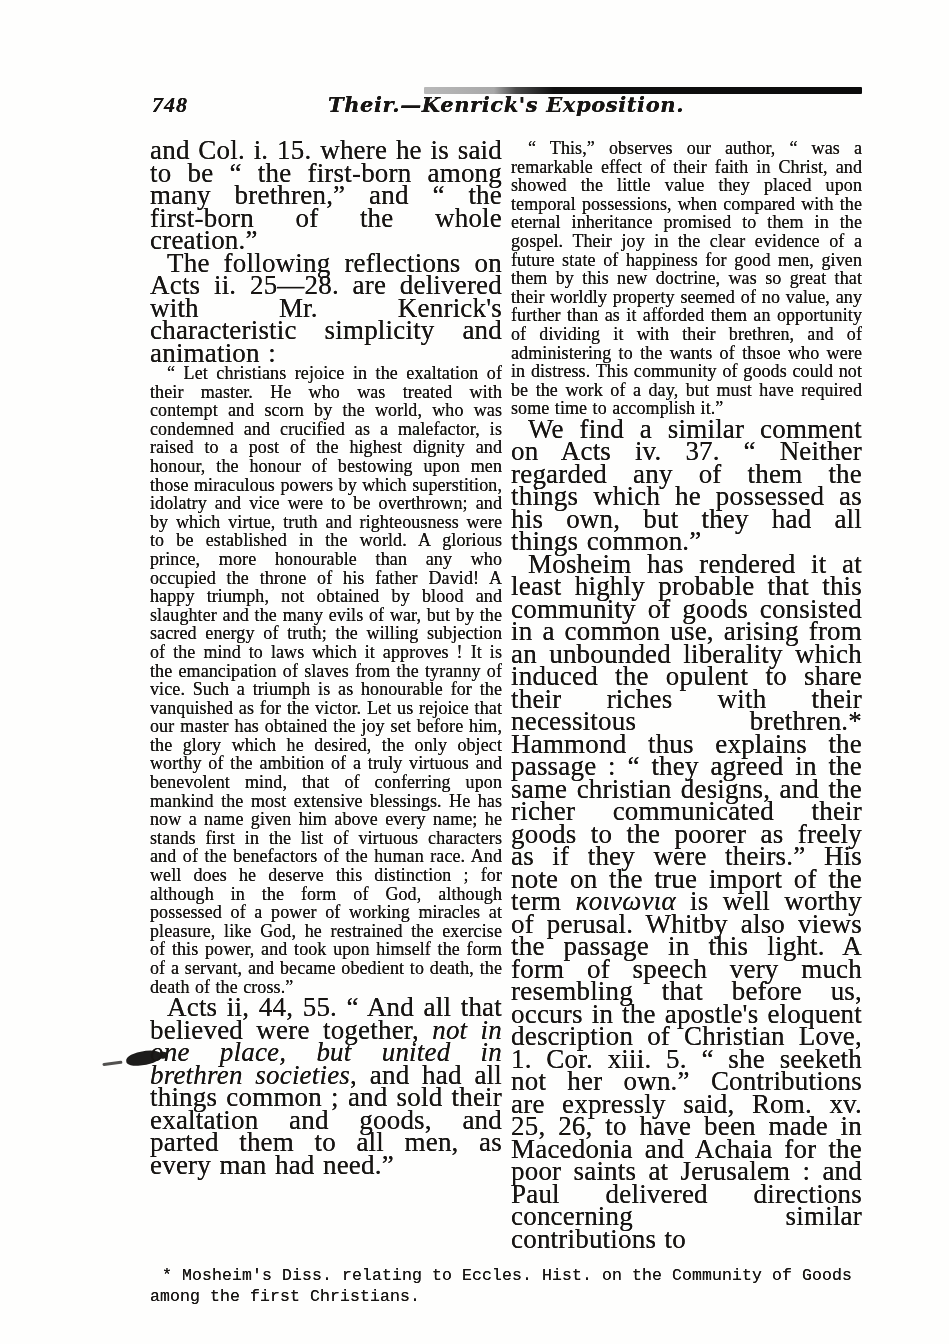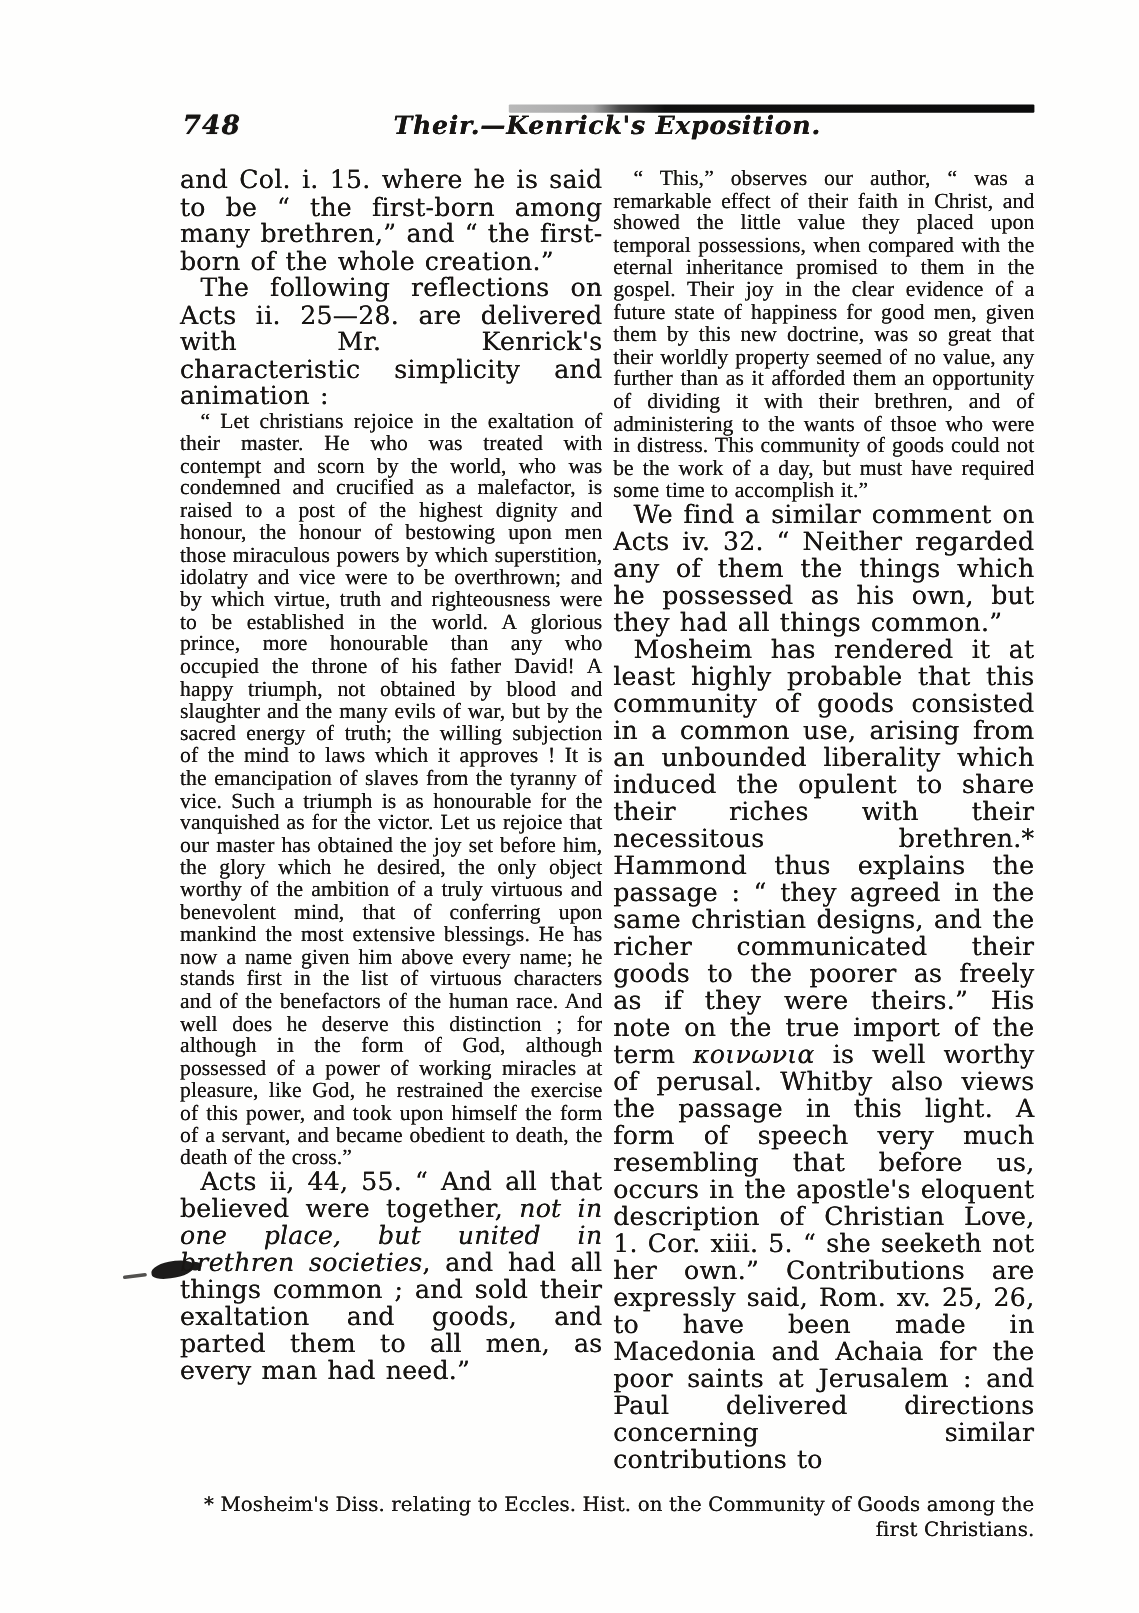--- a/index.html
+++ b/index.html
@@ -32,65 +32,68 @@
     height: 36px;
   }
   .page-number {
     position: absolute;
     left: 2px; top: 0;
     font-size: 22px;
     font-weight: 700;
     font-style: italic;
     letter-spacing: 1px;
     text-shadow: 0 0 0.6px #000;
+    font-family: Liberation Serif, serif;
   }
   .running-title {
     display: block;
     text-align: center;
     font-size: 21px;
     font-weight: 700;
     font-style: italic;
     letter-spacing: 0.6px;
     text-shadow: 0 0 0.5px #000;
   }
   .columns {
     display: flex;
     gap: 9px;
     margin-top: 11px;
   }
   .col { width: 352px; }
   .col + .col { width: 351px; }
   p { margin: 0; }
   .body-text {
-    font-size: 21px;
+    font-size: 27px;
     line-height: 22.5px;
     text-align: justify;
     letter-spacing: 0.2px;
     word-spacing: 1.5px;
     text-shadow: 0 0 0.45px #24211e;
+    font-family: Liberation Serif, serif;
   }
   .quote-text {
     font-size: 18px;
     line-height: 18.6px;
     text-align: justify;
     letter-spacing: 0.1px;
     word-spacing: 0.8px;
     text-shadow: 0 0 0.4px #24211e;
     font-family: Liberation Serif, serif;
   }
   .indent { text-indent: 17px; }
   .it { font-style: italic; }
   .footnote {
     margin-top: 15px;
     font-size: 16.5px;
     line-height: 21px;
-    text-align: right;
+    text-align: left;
     text-indent: 12px;
     letter-spacing: 0.1px;
     text-shadow: 0 0 0.4px #24211e;
+    font-family: Liberation Mono, monospace;
   }
   
   .ink-blot {
     position: absolute;
     left: 126px; top: 1051px;
     width: 36px; height: 14px;
     background: #0c0b0a;
     border-radius: 58% 46% 62% 40%;
     transform: rotate(-7deg);
     opacity: 0.93;
@@ -133,21 +136,21 @@
 
       <div class="col">
         <p class="body-text"><span>and Col. i. 15. where he is said to be “ the first-born among many brethren,” and “ the first-born of the whole creation.”</span></p>
         <p class="body-text indent"><span>The following reflections on Acts ii. 25—28. are delivered with Mr. Kenrick's characteristic simplicity and animation :</span></p>
         <p class="quote-text indent"><span>“ Let christians rejoice in the exaltation of their master.  He who was treated with contempt and scorn by the world, who was condemned and crucified as a malefactor, is raised to a post of the highest dignity and honour, the honour of bestowing upon men those miraculous powers by which superstition, idolatry and vice were to be  overthrown; and by which virtue, truth and righteousness were to be established in the world.  A glorious prince, more honourable than any who occupied the throne of his father David!  A happy triumph, not obtained by blood and slaughter and the many evils of war, but by the sacred energy of truth; the willing subjection of the mind to laws which it approves ! It is the emancipation of slaves from the tyranny of vice.  Such a triumph is as honourable for the vanquished as for the victor.  Let us rejoice that our master has obtained the joy set before him, the glory which he desired, the only object worthy of the ambition of a truly virtuous and benevolent mind, that of conferring upon mankind the most extensive blessings.  He has now a name given him above every name; he stands first in the list of virtuous characters and of the benefactors of the human race.  And well does he deserve this distinction ; for although in the form of God, although possessed of a power of working miracles at pleasure, like God, he restrained the exercise of this power, and took upon himself the form of a servant, and became obedient to death, the death of the cross.”</span></p>
         <p class="body-text indent"><span>Acts ii, 44, 55.  “ And all that believed were together, </span><span class="it">not in one place, but united in brethren societies</span><span>, and had all things common ; and sold their exaltation and goods, and parted them to all men, as every man had need.”</span></p>
       </div>
 
       <div class="col">
         <p class="quote-text indent"><span>“ This,” observes our author, “ was a remarkable effect of their faith in Christ, and showed the little value they placed upon temporal possessions, when compared with the eternal inheritance promised to them in the gospel.  Their joy in the clear evidence of a future state of happiness for good men, given them by this new doctrine, was so great that their worldly property seemed of no value, any further than as it afforded them an opportunity of dividing it with their brethren, and of administering to the wants of thsoe who were in distress.  This community of goods could not be the work of a day, but must have required some time to accomplish it.”</span></p>
-        <p class="body-text indent"><span>We find a similar comment on Acts iv. 32.  “ Neither regarded any of them the things which he possessed as his own, but they had all things common.”</span></p>
+        <p class="body-text indent"><span>We find a similar comment on Acts iv. 37.  “ Neither regarded any of them the things which he possessed as his own, but they had all things common.”</span></p>
         <p class="body-text indent"><span>Mosheim has rendered it at least highly probable that this community of goods consisted in a common use, arising from an unbounded liberality which induced the opulent to share their riches with their necessitous brethren.*  Hammond thus explains the passage :  “ they agreed in the same christian designs, and the richer communicated their goods to the poorer as freely as if they were theirs.”  His note on the true import of the term </span><span class="it">κοινωνια</span><span> is well worthy of perusal.  Whitby also views the passage in this light. A form of speech very much resembling that before us, occurs in the apostle's eloquent description of Christian Love, 1. Cor. xiii. 5. “ she seeketh not her own.”  Contributions are expressly said, Rom. xv. 25, 26, to have been made in Macedonia and Achaia for the poor saints at Jerusalem : and Paul delivered directions concerning similar contributions to</span></p>
       </div>
 
     </div>
 
     <div class="footnote"><span>* Mosheim's Diss. relating to Eccles. Hist. on the Community of Goods among the first Christians.</span></div>
 
   </div>
 </div>
 

